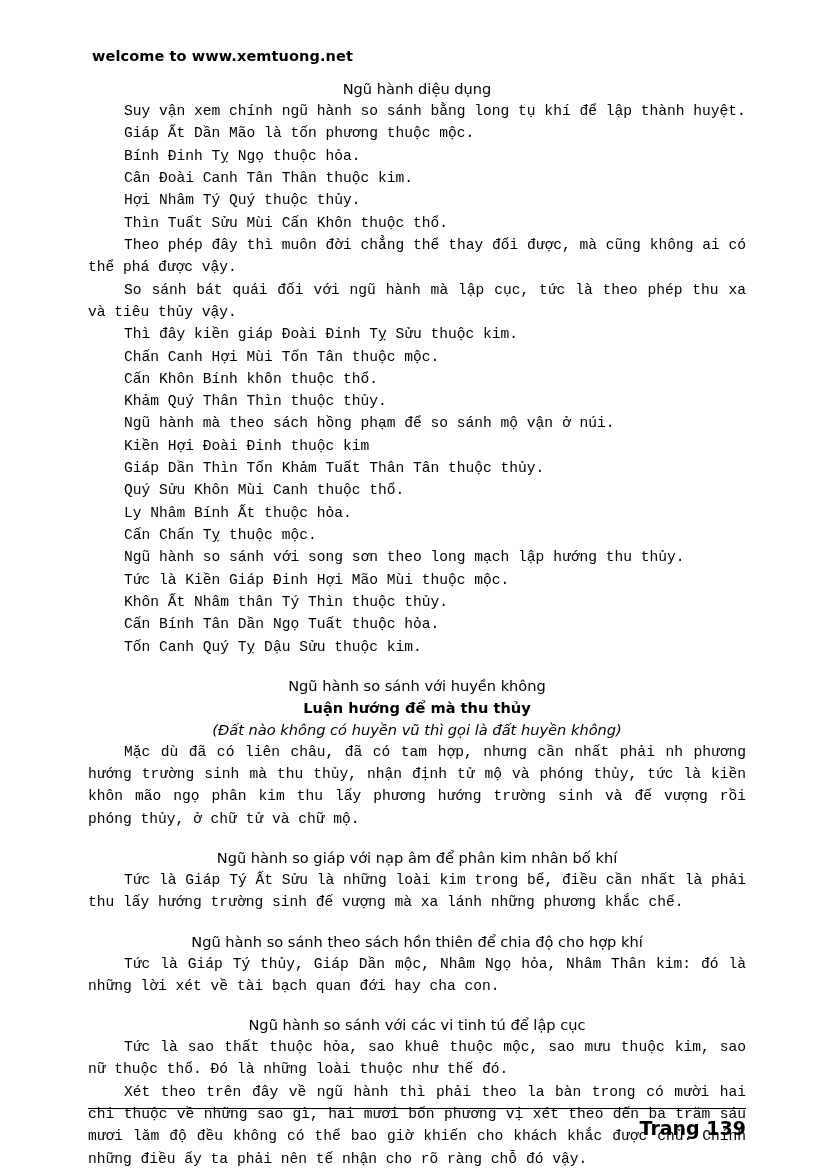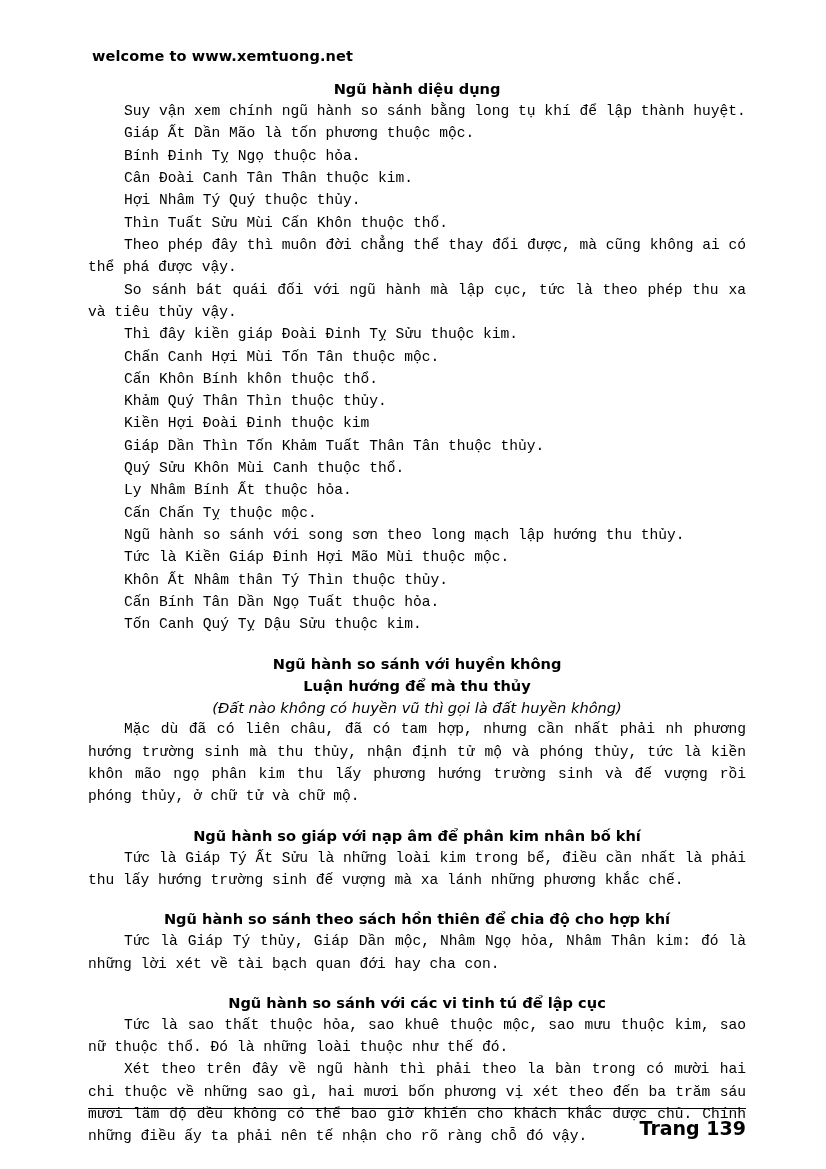--- a/index.html
+++ b/index.html
@@ -25,21 +25,21 @@
     font-weight: bold;
     letter-spacing: 0.1px;
     margin: 0 0 14px 4px;
   }
   .doc-body {
     font-size: 14.6px;
     line-height: 1.53;
   }
   .sec-title {
     text-align: center;
-    font-weight: bold;
+    font-weight: normal;
     font-size: 14.6px;
     line-height: 1.5;
     margin: 0;
   }
   .sec-title.sub {
     font-weight: bold;
   }
   .sec-sub-italic {
     text-align: center;
     font-size: 14.6px;
@@ -87,20 +87,21 @@
       <p class="para">Bính Đinh Tỵ Ngọ thuộc hỏa.</p>
       <p class="para">Cân Đoài Canh Tân Thân thuộc kim.</p>
       <p class="para">Hợi Nhâm Tý Quý thuộc thủy.</p>
       <p class="para">Thìn Tuất Sửu Mùi Cấn Khôn thuộc thổ.</p>
       <p class="para">Theo phép đây thì muôn đời chẳng thể thay đổi được, mà cũng không ai có thể phá được vậy.</p>
       <p class="para">So sánh bát quái đối với ngũ hành mà lập cục, tức là theo phép thu xa và tiêu thủy vậy.</p>
       <p class="para">Thì đây kiền giáp Đoài Đinh Tỵ Sửu thuộc kim.</p>
       <p class="para">Chấn Canh Hợi Mùi Tốn Tân thuộc mộc.</p>
       <p class="para">Cấn Khôn Bính khôn thuộc thổ.</p>
       <p class="para">Khảm Quý Thân Thìn thuộc thủy.</p>
+      <p class="para">Ngũ hành mà theo sách hồng phạm để so sánh mộ vận ở núi.</p>
       <p class="para">Kiền Hợi Đoài Đinh thuộc kim</p>
       <p class="para">Giáp Dần Thìn Tốn Khảm Tuất Thân Tân thuộc thủy.</p>
       <p class="para">Quý Sửu Khôn Mùi Canh thuộc thổ.</p>
       <p class="para">Ly Nhâm Bính Ất thuộc hỏa.</p>
       <p class="para">Cấn Chấn Tỵ thuộc mộc.</p>
       <p class="para">Ngũ hành so sánh với song sơn theo long mạch lập hướng thu thủy.</p>
       <p class="para">Tức là Kiền Giáp Đinh Hợi Mão Mùi thuộc mộc.</p>
       <p class="para">Khôn Ất Nhâm thân Tý Thìn thuộc thủy.</p>
       <p class="para">Cấn Bính Tân Dần Ngọ Tuất thuộc hỏa.</p>
       <p class="para">Tốn Canh Quý Tỵ Dậu Sửu thuộc kim.</p>

